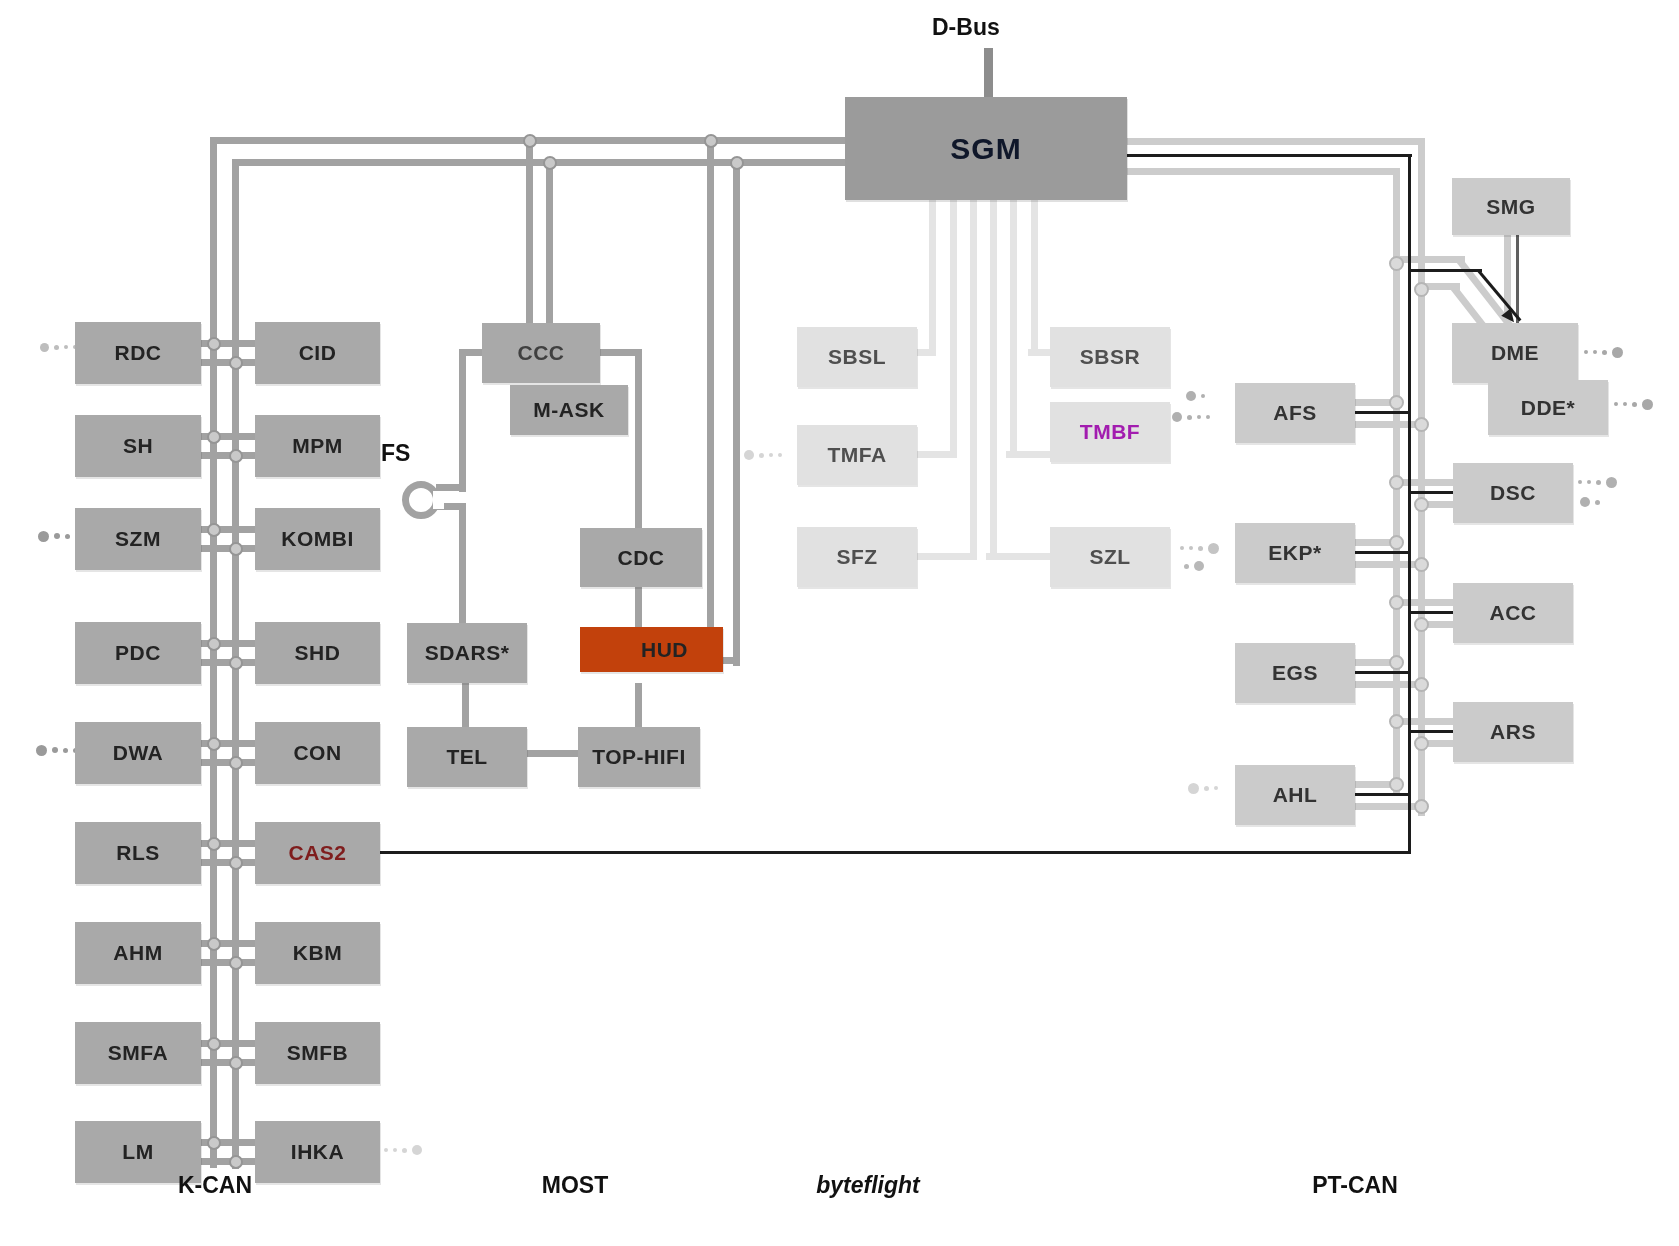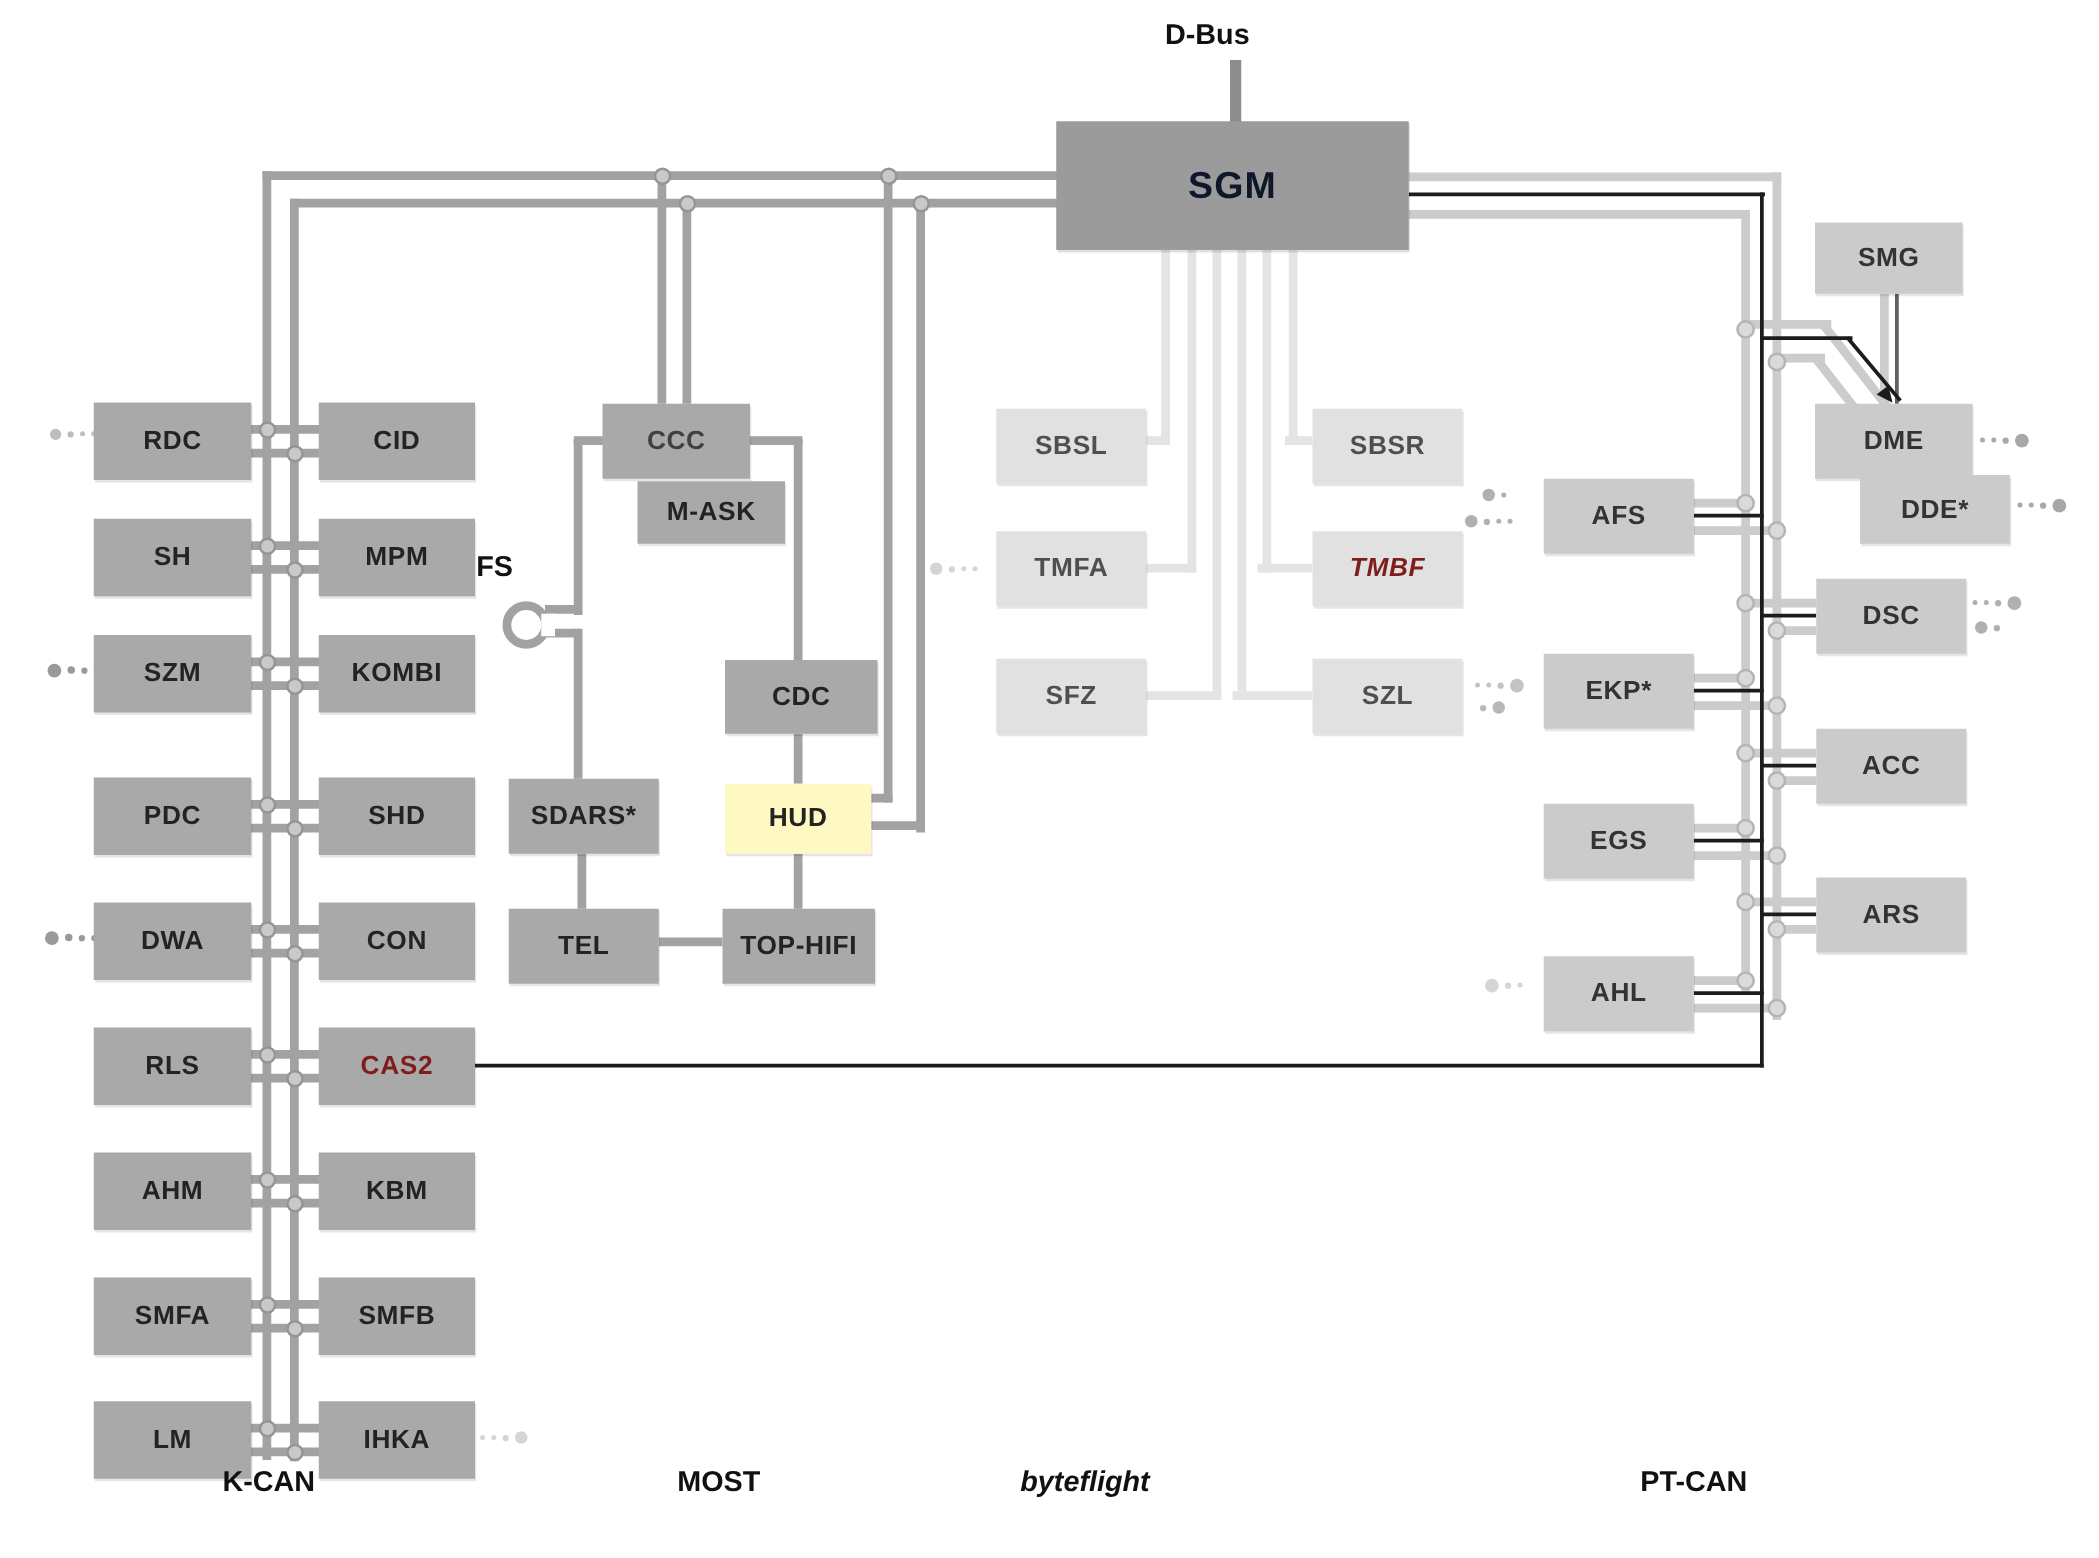--- a/index.html
+++ b/index.html
@@ -242,27 +242,27 @@
     <div class="box" style="left: 255px; top: 622px; width: 125px; height: 62px; background: rgb(169, 169, 169); color: rgb(35, 35, 35);">SHD</div>
     <div class="box" style="left: 255px; top: 722px; width: 125px; height: 62px; background: rgb(169, 169, 169); color: rgb(35, 35, 35);">CON</div>
     <div class="box" style="left: 255px; top: 822px; width: 125px; height: 62px; background: rgb(169, 169, 169); color: #7f1d1d;">CAS2</div>
     <div class="box" style="left: 255px; top: 922px; width: 125px; height: 62px; background: rgb(169, 169, 169); color: rgb(35, 35, 35);">KBM</div>
     <div class="box" style="left: 255px; top: 1022px; width: 125px; height: 62px; background: rgb(169, 169, 169); color: rgb(35, 35, 35);">SMFB</div>
     <div class="box" style="left: 255px; top: 1121px; width: 125px; height: 62px; background: rgb(169, 169, 169); color: rgb(35, 35, 35);">IHKA</div>
     <div class="box" style="left: 482px; top: 323px; width: 118px; height: 60px; background: rgb(169, 169, 169); color: #404040;">CCC</div>
     <div class="box" style="left: 510px; top: 385px; width: 118px; height: 50px; background: rgb(169, 169, 169); color: rgb(35, 35, 35);">M-ASK</div>
     <div class="box" style="left: 580px; top: 528px; width: 122px; height: 59px; background: rgb(169, 169, 169); color: rgb(35, 35, 35); text-align: center;">CDC</div>
     <div class="box" style="left: 407px; top: 623px; width: 120px; height: 60px; background: rgb(169, 169, 169); color: rgb(35, 35, 35);">SDARS*</div>
-    <div class="box" style="left: 580px; top: 627px; width: 117px; height: 56px; background: #fef9c3; color: rgb(35, 35, 35);">HUD</div>
+    <div class="box" style="left: 580px; top: 627px; width: 117px; height: 45px; background: #c2410c; color: rgb(35, 35, 35); padding-left: 26px;">HUD</div>
     <div class="box" style="left: 407px; top: 727px; width: 120px; height: 60px; background: rgb(169, 169, 169); color: rgb(35, 35, 35);">TEL</div>
     <div class="box" style="left: 578px; top: 727px; width: 122px; height: 60px; background: rgb(169, 169, 169); color: rgb(35, 35, 35);">TOP-HIFI</div>
     <div class="box" style="left: 797px; top: 327px; width: 120px; height: 60px; background: rgb(225, 225, 225); color: rgb(79, 79, 79);">SBSL</div>
     <div class="box" style="left: 1050px; top: 327px; width: 120px; height: 60px; background: rgb(225, 225, 225); color: rgb(79, 79, 79);">SBSR</div>
     <div class="box" style="left: 797px; top: 425px; width: 120px; height: 60px; background: rgb(225, 225, 225); color: rgb(79, 79, 79);">TMFA</div>
-    <div class="box" style="left: 1050px; top: 425px; width: 120px; height: 60px; background: rgb(225, 225, 225); color: #7f1d1d; font-style: italic;">TMBF</div>
+    <div class="box" style="left: 1050px; top: 402px; width: 120px; height: 60px; background: rgb(225, 225, 225); color: #a21caf;">TMBF</div>
     <div class="box" style="left: 797px; top: 527px; width: 120px; height: 60px; background: rgb(225, 225, 225); color: rgb(79, 79, 79);">SFZ</div>
     <div class="box" style="left: 1050px; top: 527px; width: 120px; height: 60px; background: rgb(225, 225, 225); color: rgb(79, 79, 79);">SZL</div>
     <div class="box" style="left: 1235px; top: 383px; width: 120px; height: 60px; background: rgb(203, 203, 203); color: rgb(51, 51, 51);">AFS</div>
     <div class="box" style="left: 1235px; top: 523px; width: 120px; height: 60px; background: rgb(203, 203, 203); color: rgb(51, 51, 51);">EKP*</div>
     <div class="box" style="left: 1235px; top: 643px; width: 120px; height: 60px; background: rgb(203, 203, 203); color: rgb(51, 51, 51);">EGS</div>
     <div class="box" style="left: 1235px; top: 765px; width: 120px; height: 60px; background: rgb(203, 203, 203); color: rgb(51, 51, 51);">AHL</div>
     <div class="box" style="left: 1452px; top: 178px; width: 118px; height: 57px; background: rgb(203, 203, 203); color: rgb(51, 51, 51);">SMG</div>
     <div class="box" style="left: 1452px; top: 323px; width: 126px; height: 60px; background: rgb(203, 203, 203); color: rgb(51, 51, 51);">DME</div>
     <div class="box" style="left: 1488px; top: 380px; width: 120px; height: 55px; background: rgb(203, 203, 203); color: rgb(51, 51, 51);">DDE*</div>
     <div class="box" style="left: 1453px; top: 463px; width: 120px; height: 60px; background: rgb(203, 203, 203); color: rgb(51, 51, 51);">DSC</div>

